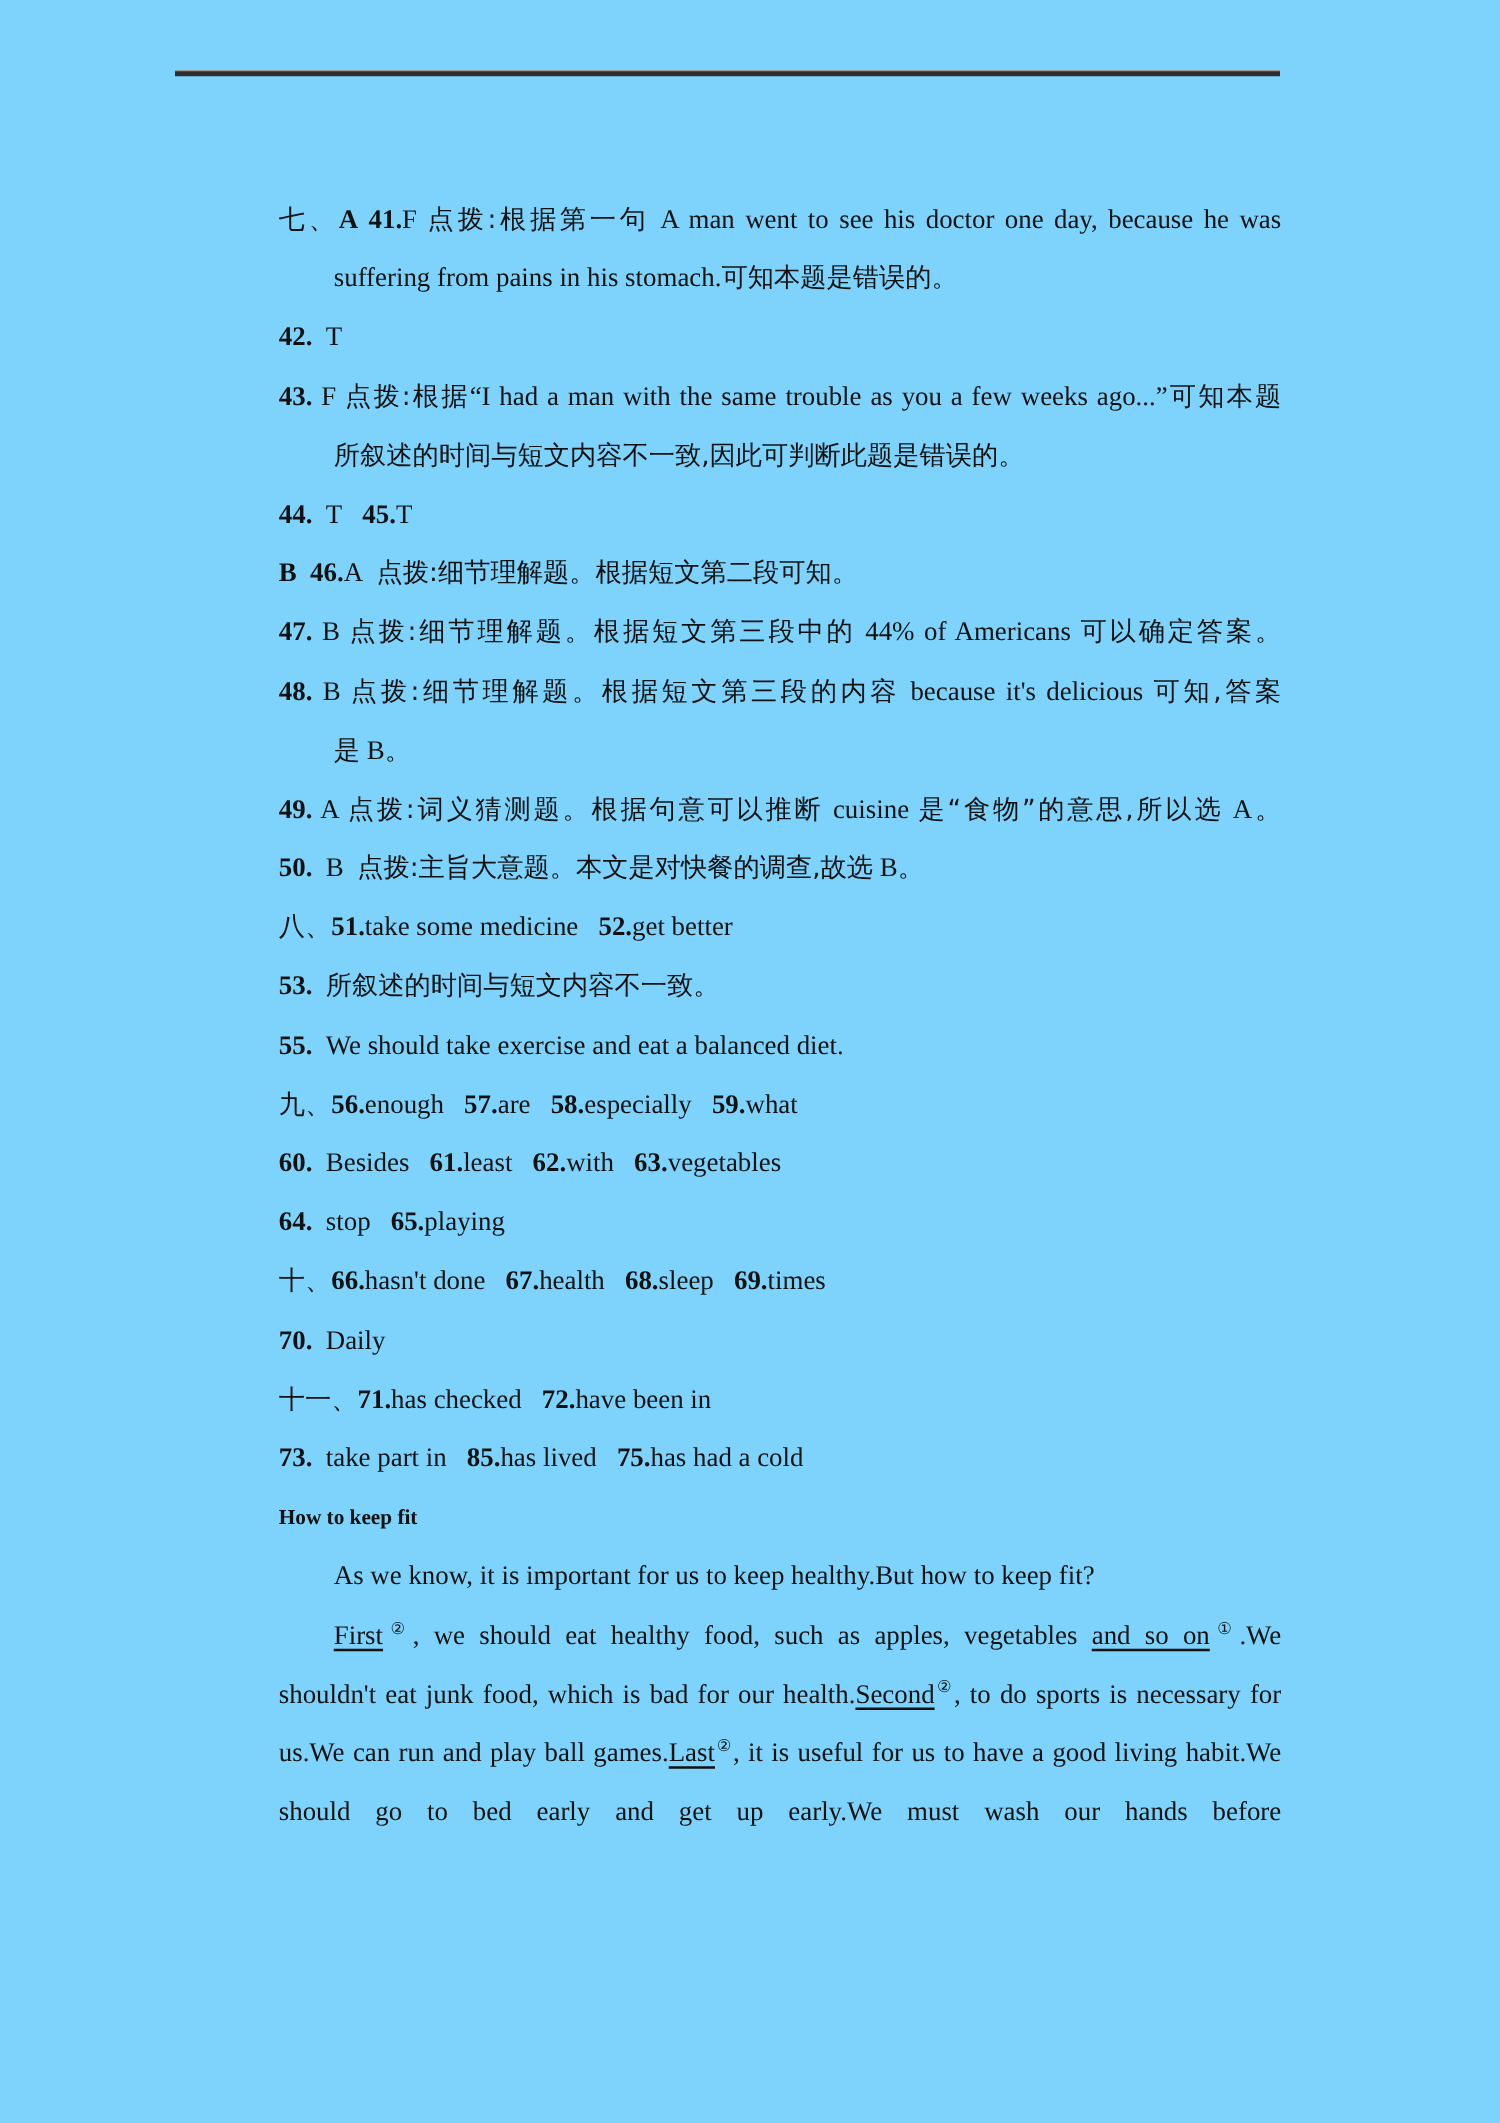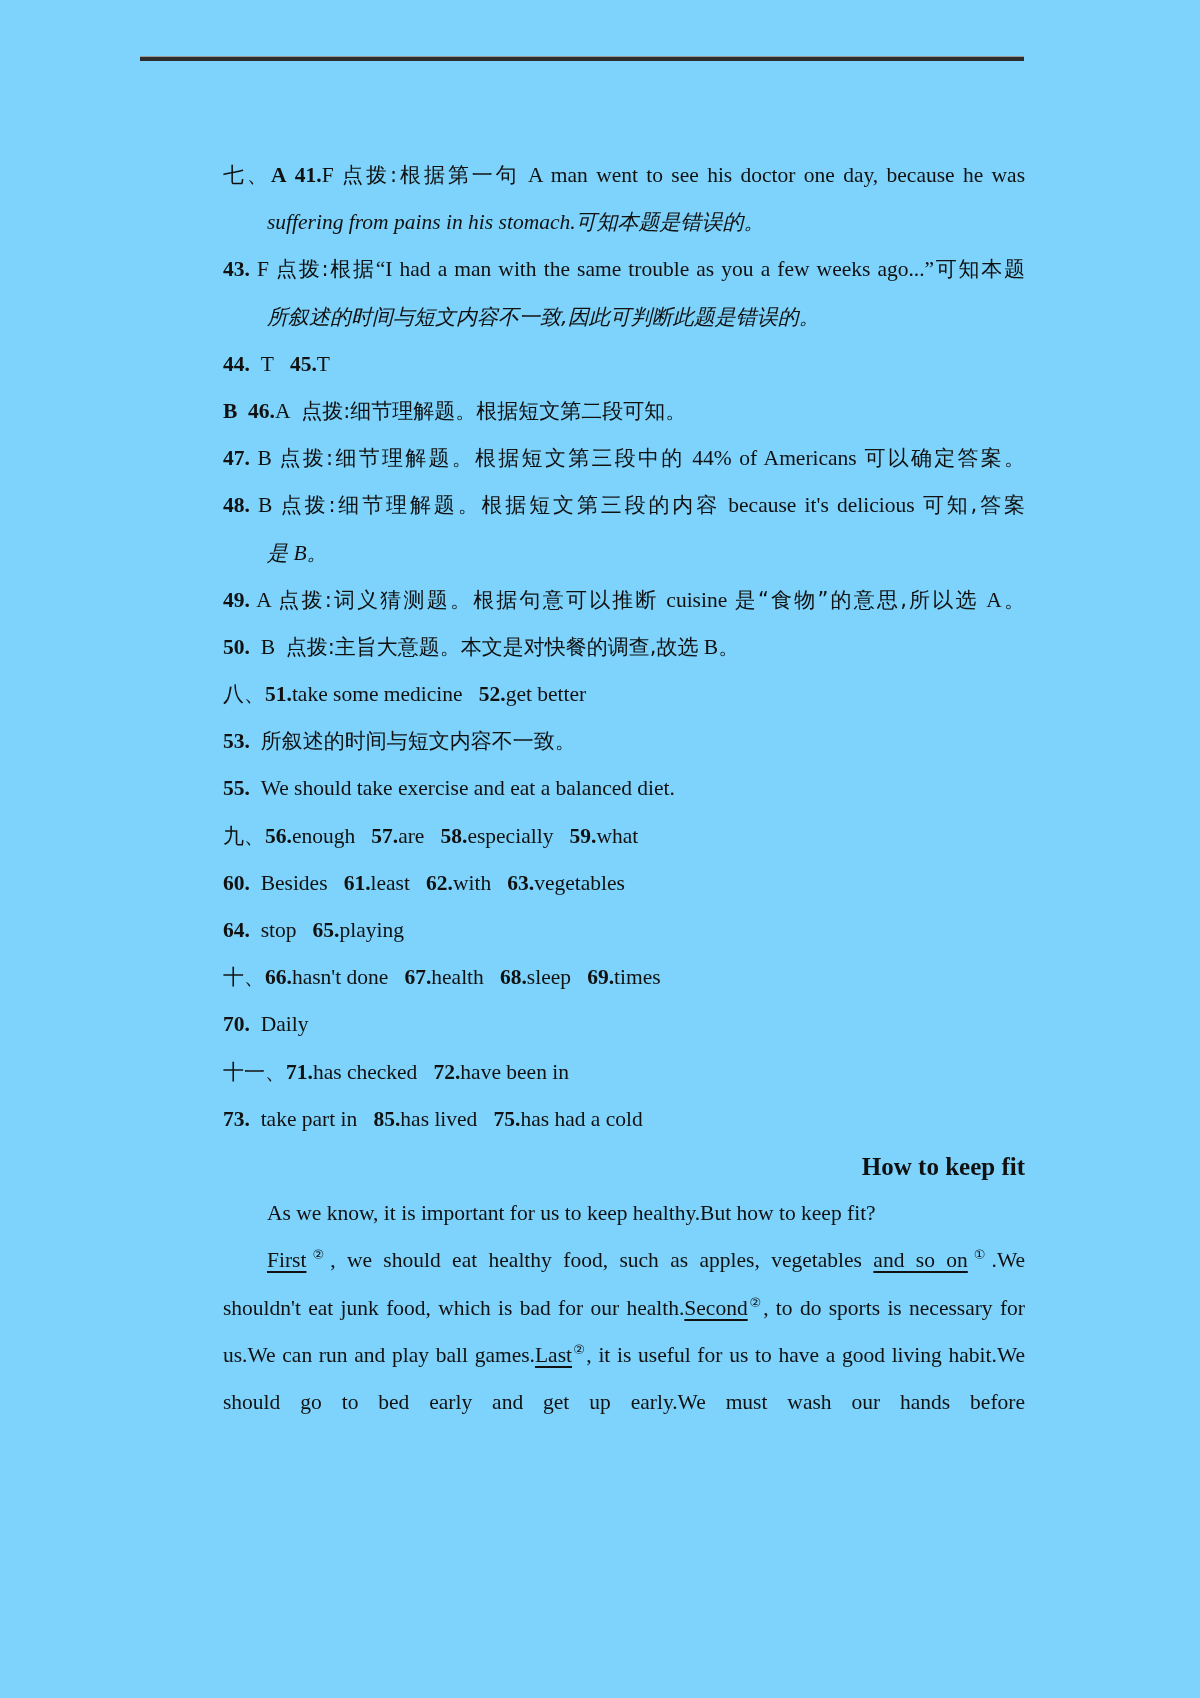--- a/index.html
+++ b/index.html
@@ -23,43 +23,44 @@
     position:absolute;
     left:223px;top:152px;
     width:802px;
   }
   .ln{
     font-size:21.5px;
     line-height:47.2px;
     height:47.2px;
     overflow:hidden;
   }
-  .ct{padding-left:44px;font-style:italic;}     
+  .ct{padding-left:44px;}     
   .bf{text-indent:44px;}      
-  .tt{text-align:right;font-size:25px;}
+  .tt{text-align:left;font-size:17px;}
   .j{text-align:justify;text-align-last:justify;}
   .b{font-weight:700;}
   .cn{font-family:"DejaVu Sans","Liberation Sans",sans-serif;font-size:21px;}
   .u{text-decoration:underline;text-underline-offset:4px;}
   .sup{
     vertical-align:super;
     font-size:13px;
     line-height:0;
     text-decoration:none;
     font-family:"DejaVu Sans","Liberation Sans",sans-serif;
   }
 </style>
 </head>
 <body>
 
 <div class="page">
   <div class="rule"></div>
   <div class="content">
       <div class="ln li j"><span class="cn">七、</span><span class="b">A</span><span> </span><span class="b">41.</span><span>F</span><span> </span><span class="cn">点拨:根据第一句</span><span> A man went to see his doctor one day, because he was</span></div>
       <div class="ln ct"><span>suffering from pains in his stomach.</span><span class="cn">可知本题是错误的。</span></div>
+      <div class="ln li"><span class="b">42.</span><span>&nbsp;&nbsp;</span><span>T</span></div>
       <div class="ln li j"><span class="b">43.</span><span> </span><span>F</span><span> </span><span class="cn">点拨:根据</span><span>“I had a man with the same trouble as you a few weeks ago...”</span><span class="cn">可知本题</span></div>
       <div class="ln ct"><span class="cn">所叙述的时间与短文内容不一致,因此可判断此题是错误的。</span></div>
       <div class="ln li"><span class="b">44.</span><span>&nbsp;&nbsp;</span><span>T</span><span>&nbsp;&nbsp;&nbsp;</span><span class="b">45.</span><span>T</span></div>
       <div class="ln li"><span class="b">B</span><span>&nbsp;&nbsp;</span><span class="b">46.</span><span>A</span><span>&nbsp;&nbsp;</span><span class="cn">点拨:细节理解题。根据短文第二段可知。</span></div>
       <div class="ln li j"><span class="b">47.</span><span> </span><span>B</span><span> </span><span class="cn">点拨:细节理解题。根据短文第三段中的</span><span> 44% of Americans </span><span class="cn">可以确定答案。</span></div>
       <div class="ln li j"><span class="b">48.</span><span> </span><span>B</span><span> </span><span class="cn">点拨:细节理解题。根据短文第三段的内容</span><span> because it's delicious </span><span class="cn">可知,答案</span></div>
       <div class="ln ct"><span class="cn">是</span><span> B</span><span class="cn">。</span></div>
       <div class="ln li j"><span class="b">49.</span><span> </span><span>A</span><span> </span><span class="cn">点拨:词义猜测题。根据句意可以推断</span><span> cuisine </span><span class="cn">是“食物”的意思,所以选</span><span> A</span><span class="cn">。</span></div>
       <div class="ln li"><span class="b">50.</span><span>&nbsp;&nbsp;</span><span>B</span><span>&nbsp;&nbsp;</span><span class="cn">点拨:主旨大意题。本文是对快餐的调查,故选</span><span> B</span><span class="cn">。</span></div>
       <div class="ln li"><span class="cn">八、</span><span class="b">51.</span><span>take some medicine</span><span>&nbsp;&nbsp;&nbsp;</span><span class="b">52.</span><span>get better</span></div>

